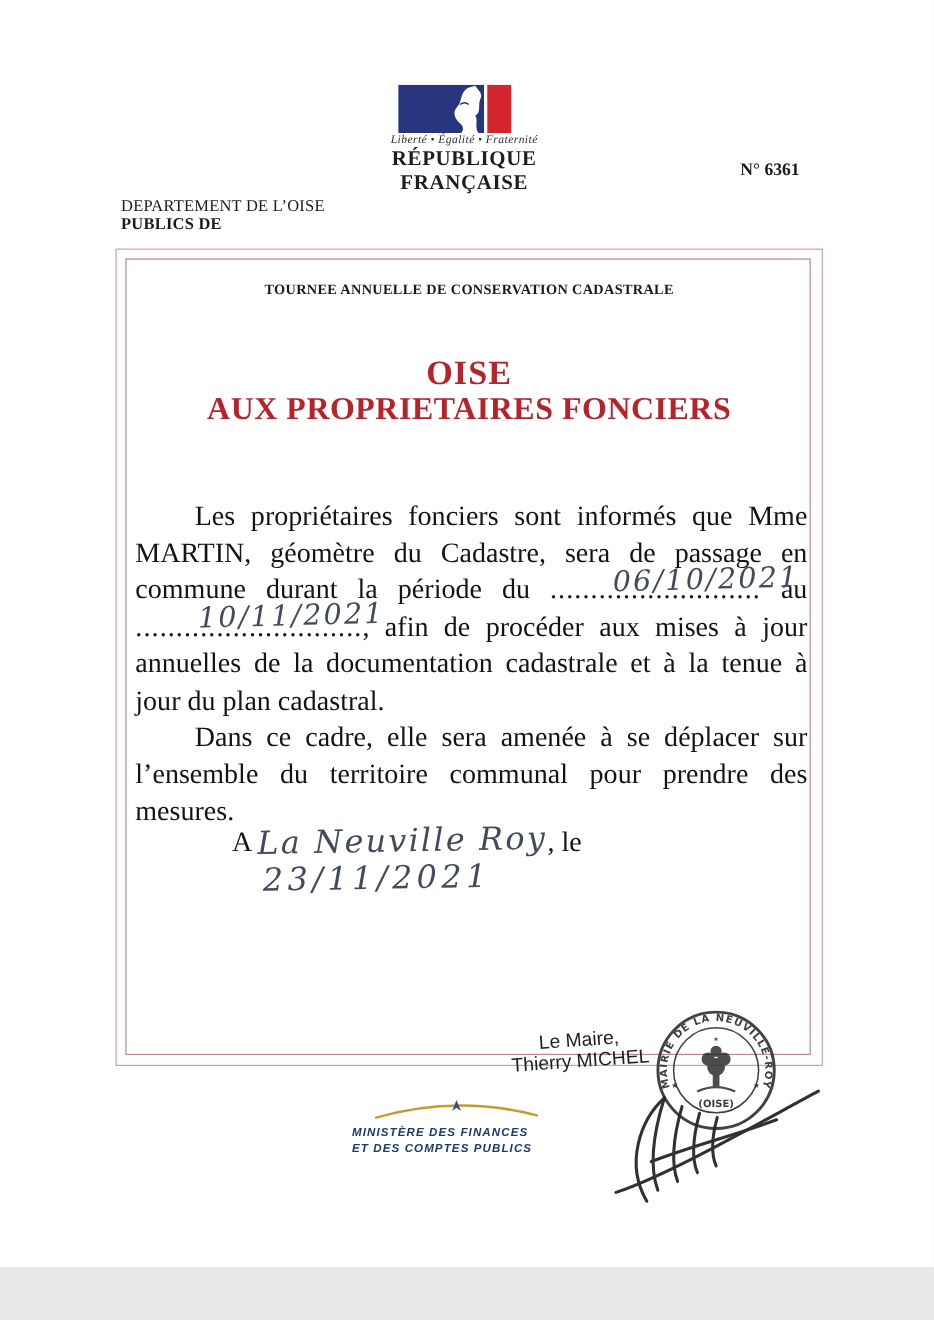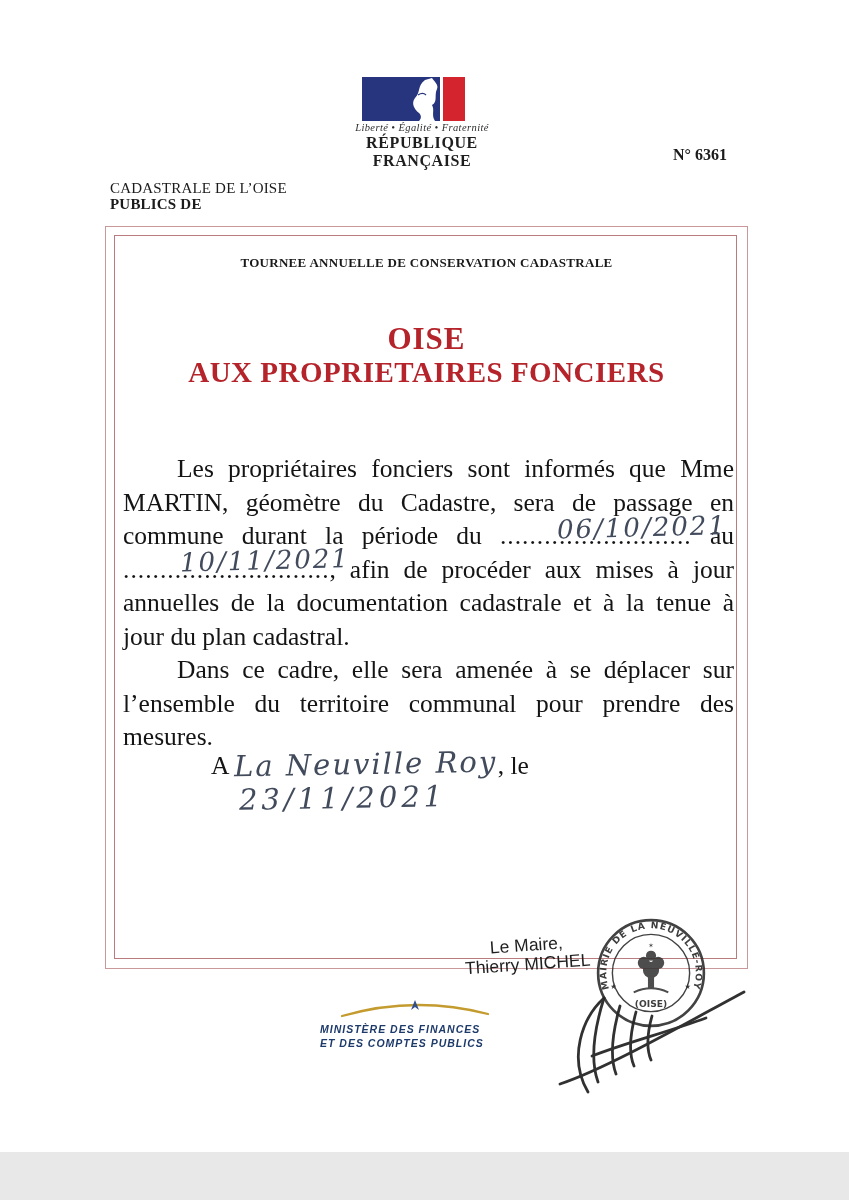--- a/index.html
+++ b/index.html
@@ -8,21 +8,21 @@
     background:#ffffff;overflow:hidden;
     font-family:"Liberation Serif",serif;color:#161616;
   }
   .abs{position:absolute;}
 
   
   .flag-logo{left:362px;top:77px;width:103px;height:44px;}
   .motto{left:322px;top:122px;width:200px;text-align:center;
     font:italic 10.5px "Liberation Serif",serif;color:#2e2e2e;letter-spacing:.4px;}
   .republic{left:322px;top:134px;width:200px;text-align:center;
-    font-weight:bold;font-size:16px;letter-spacing:.6px;color:#1e1e1e;}
+    font-weight:bold;font-size:19px;letter-spacing:.6px;color:#1e1e1e;}
 
   .ref-number{left:640px;top:146px;width:120px;text-align:center;
     font-weight:bold;font-size:16px;color:#1b1b1b;}
 
   .dept-line{left:110px;top:180px;font-size:15px;letter-spacing:.2px;color:#1b1b1b;}
   .commune-line{left:110px;top:196px;font-size:15px;font-weight:bold;letter-spacing:.2px;color:#1b1b1b;}
 
   
   .box-outer{left:105px;top:226px;width:641px;height:741px;
     border:1.5px solid #c9989a;}
@@ -74,21 +74,21 @@
       <rect x="81" y="0" width="22" height="44" fill="#d4252e"></rect>
       <path d="M63,3 C55,9 59,15 53,21 C49,26 52,32 57,36 C60,39 59,42 57,44 L73,44 C69,38 73,33 70,28 C76,25 72,18 75,12 C77,8 72,4 70,1 Z" fill="#ffffff"></path>
       <path d="M56,18 C59,16 62,16 64,18" stroke="#27357e" stroke-width="1.2" fill="none"></path>
     </svg>
   </div>
   <div class="abs motto">Liberté • Égalité • Fraternité</div>
   <div class="abs republic">RÉPUBLIQUE FRANÇAISE</div>
 
   <div class="abs ref-number">N° 6361</div>
 
-  <div class="abs dept-line">CADASTRALE DE L’OISE</div>
+  <div class="abs dept-line">DEPARTEMENT DE L’OISE</div>
   <div class="abs commune-line">PUBLICS DE</div>
 
   <div class="abs box-outer">
     <div class="box-inner"></div>
     <div class="box-header">TOURNEE ANNUELLE DE CONSERVATION CADASTRALE</div>
     <div class="avis-1" style="color:#b5242b;">OISE</div>
     <div class="avis-2" style="color:#b5242b;">AUX PROPRIETAIRES FONCIERS</div>
   </div>
 
   <div class="abs body-text">

